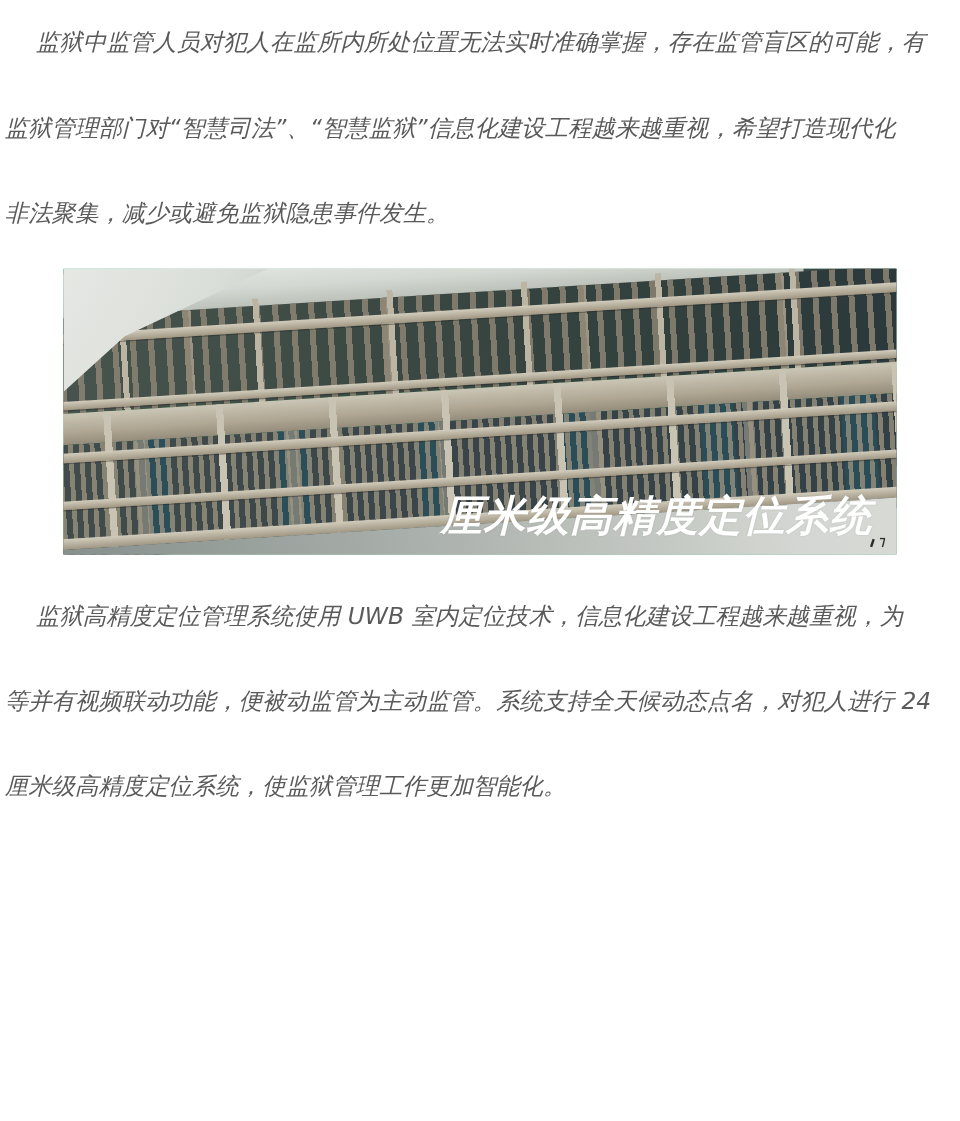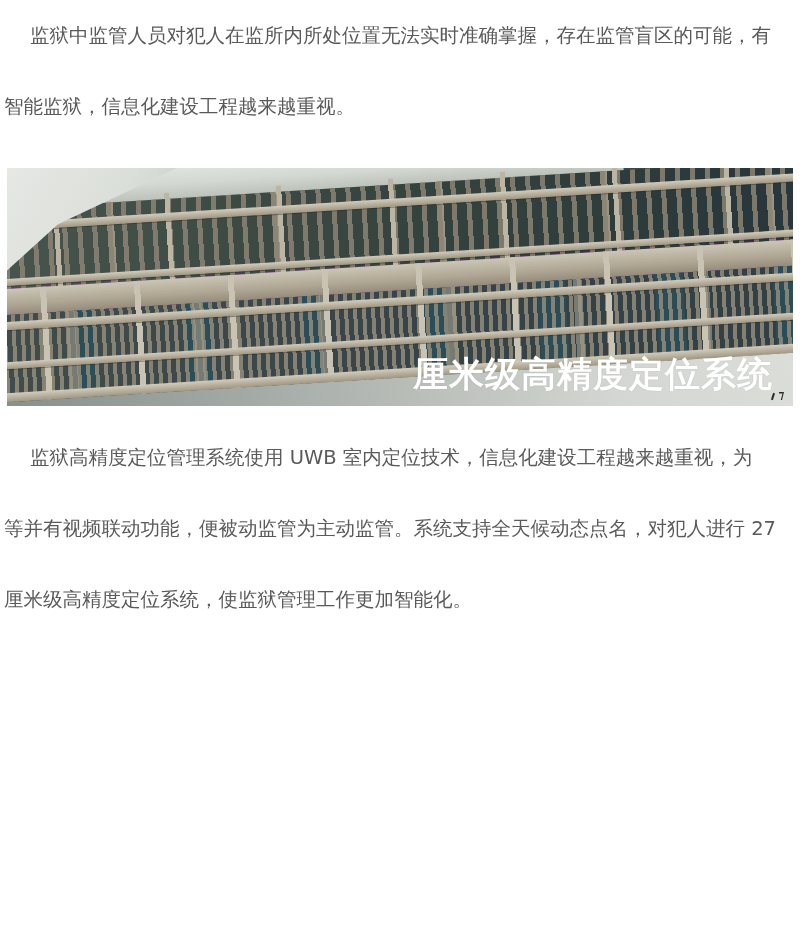--- a/index.html
+++ b/index.html
@@ -9,42 +9,43 @@
   }
   body {
     width: 800px;
     min-height: 934px;
     margin: 0 auto;
     font-family: "DejaVu Sans", "Liberation Sans", sans-serif;
   }
   .article {
     width: 800px;
     padding-bottom: 44px;
+    font-style: italic;
   }
   .para {
     font-size: 19.5px;
     line-height: 71px;
     color: #5a5a5a;
     padding: 0 4px;
   }
   .line {
     white-space: nowrap;
     overflow: hidden;
     height: 71px;
   }
   .indent { text-indent: 26px; }
 
   
   .photo {
     position: relative;
-    width: 786px;
+    width: 694px;
     height: 238px;
-    margin: 26px auto 16px auto;
+    margin: 11px auto 16px auto;
     overflow: hidden;
-    background: #a21caf;
+    background: #15803d;
   }
   .ph-rot {
     position: absolute;
     left: -60px;
     top: -55px;
     width: 950px;
     height: 360px;
     transform: rotate(-3.6deg);
     transform-origin: 50% 50%;
   }
@@ -122,21 +123,22 @@
   .wm i:first-child { left: 2px; top: 1px; width: 2px; height: 7px; transform: rotate(18deg); }
   .wm i:last-child  { left: 9px; top: 0;  width: 5px; height: 8px; clip-path: polygon(0 0, 100% 0, 60% 100%, 35% 100%, 70% 18%, 0 18%); }
 </style>
 </head>
 <body>
 
 <div class="article">
 
   <div class="para">
     <div class="line indent">监狱中监管人员对犯人在监所内所处位置无法实时准确掌握，存在监管盲区的可能，有</div>
-    <div class="line">智能监狱，信息化建设工程越来越重视。</div>
+    <div class="line">监狱管理部门对“智慧司法”、“智慧监狱”信息化建设工程越来越重视，希望打造现代化</div>
+    <div class="line">非法聚集，减少或避免监狱隐患事件发生。</div>
   </div>
 
   <div class="photo">
     <div class="ph-rot">
       <div class="ceiling-strip"></div>
       <div class="ceiling-right"></div>
       <div class="upper-cells"></div>
       <div class="upper-posts"></div>
       <div class="rail rail-a"></div>
       <div class="rail rail-b"></div>
@@ -152,17 +154,17 @@
     <div class="photo-tint"></div>
     <span class="photo-caption">厘米级高精度定位系统</span>
     <span class="wm">
         <i></i>
         <i></i>
       </span>
   </div>
 
   <div class="para">
     <div class="line indent">监狱高精度定位管理系统使用 UWB 室内定位技术，信息化建设工程越来越重视，为</div>
-    <div class="line">等并有视频联动功能，便被动监管为主动监管。系统支持全天候动态点名，对犯人进行 27</div>
+    <div class="line">等并有视频联动功能，便被动监管为主动监管。系统支持全天候动态点名，对犯人进行 24</div>
     <div class="line">厘米级高精度定位系统，使监狱管理工作更加智能化。</div>
   </div>
 
 </div>
 
 </body></html>

